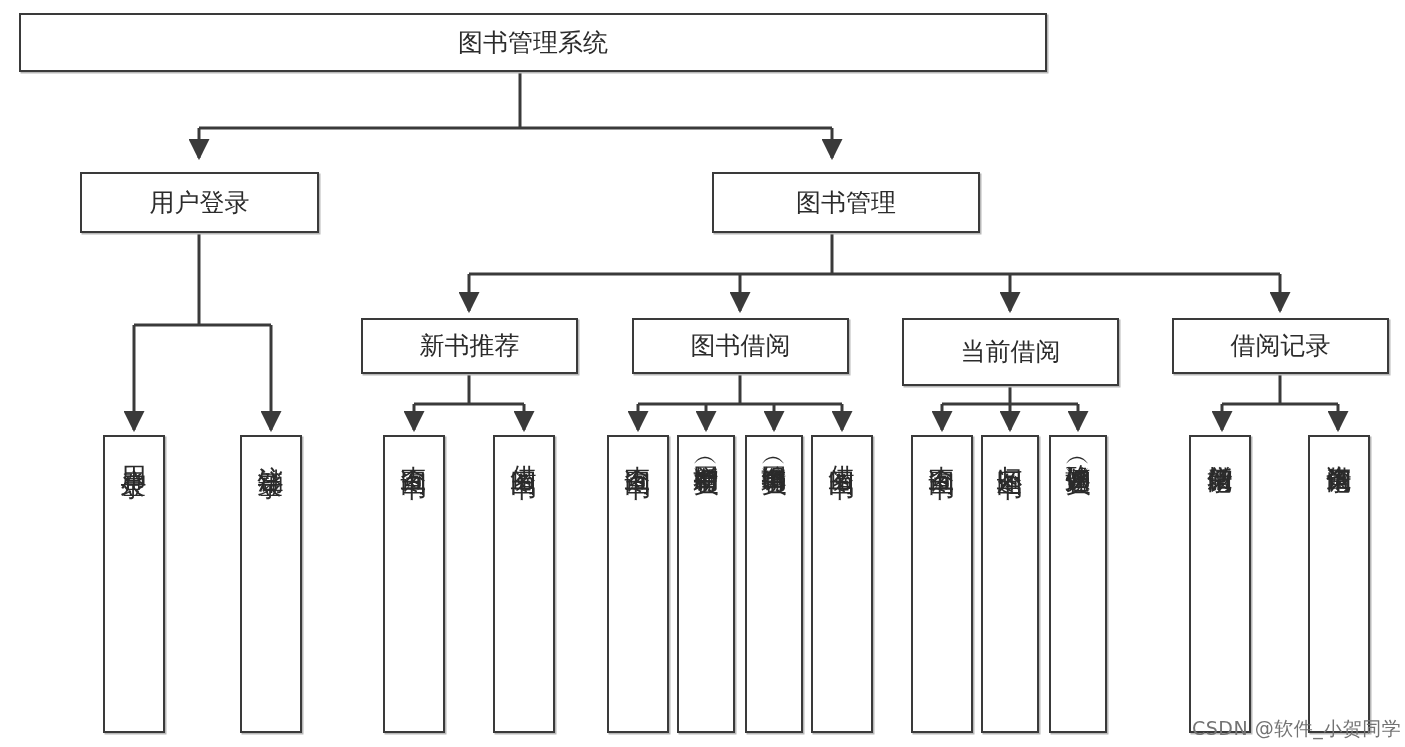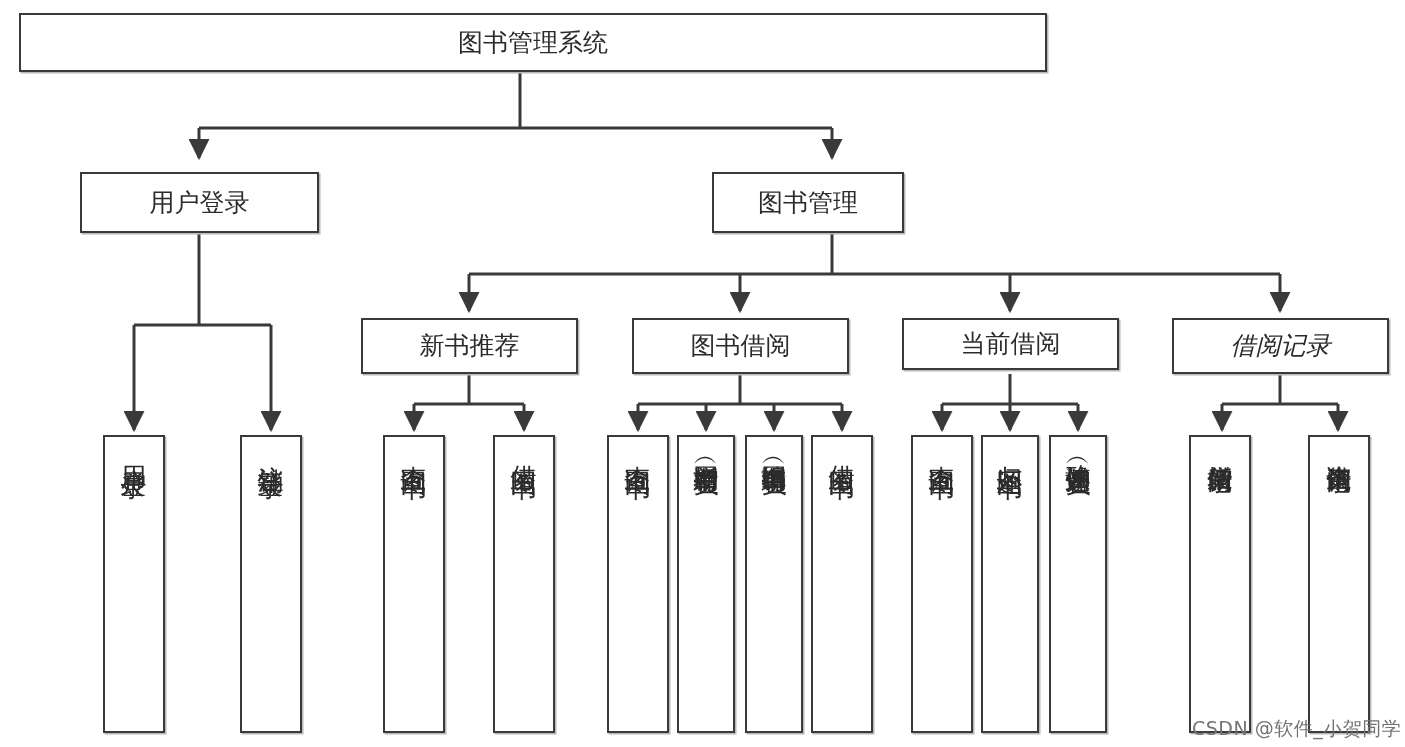--- a/index.html
+++ b/index.html
@@ -136,37 +136,37 @@
   </svg>
 
   <div class="node root horizontal" style="left:19px; top:13px; width:1028px; height:59px;">
     <span class="node-label">图书管理系统</span>
   </div>
 
   <div class="node horizontal" style="left:80px; top:172px; width:239px; height:61px;">
     <span class="node-label">用户登录</span>
   </div>
 
-  <div class="node horizontal" style="left:712px; top:172px; width:192px; height:61px;">
+  <div class="node horizontal" style="left:712px; top:172px; width:268px; height:61px;">
     <span class="node-label">图书管理</span>
   </div>
 
   <div class="node horizontal" style="left:632px; top:318px; width:217px; height:56px;">
     <span class="node-label">图书借阅</span>
   </div>
 
   <div class="node horizontal" style="left:361px; top:318px; width:217px; height:56px;">
     <span class="node-label">新书推荐</span>
   </div>
 
-  <div class="node horizontal" style="left:902px; top:318px; width:217px; height:52px;">
+  <div class="node horizontal" style="left:902px; top:318px; width:217px; height:68px;">
     <span class="node-label">当前借阅</span>
   </div>
 
-  <div class="node horizontal" style="left:1172px; top:318px; width:217px; height:56px;font-style:italic;">
+  <div class="node horizontal" style="left:1172px; top:318px; width:217px; height:56px;">
     <span class="node-label">借阅记录</span>
   </div>
 
   <div class="node vertical" style="left:103px; top:435px; width:62px; height:298px;">
     <span class="node-label">用户登录</span>
   </div>
 
   <div class="node vertical" style="left:240px; top:435px; width:62px; height:298px;">
     <span class="node-label">注销登录</span>
   </div>

